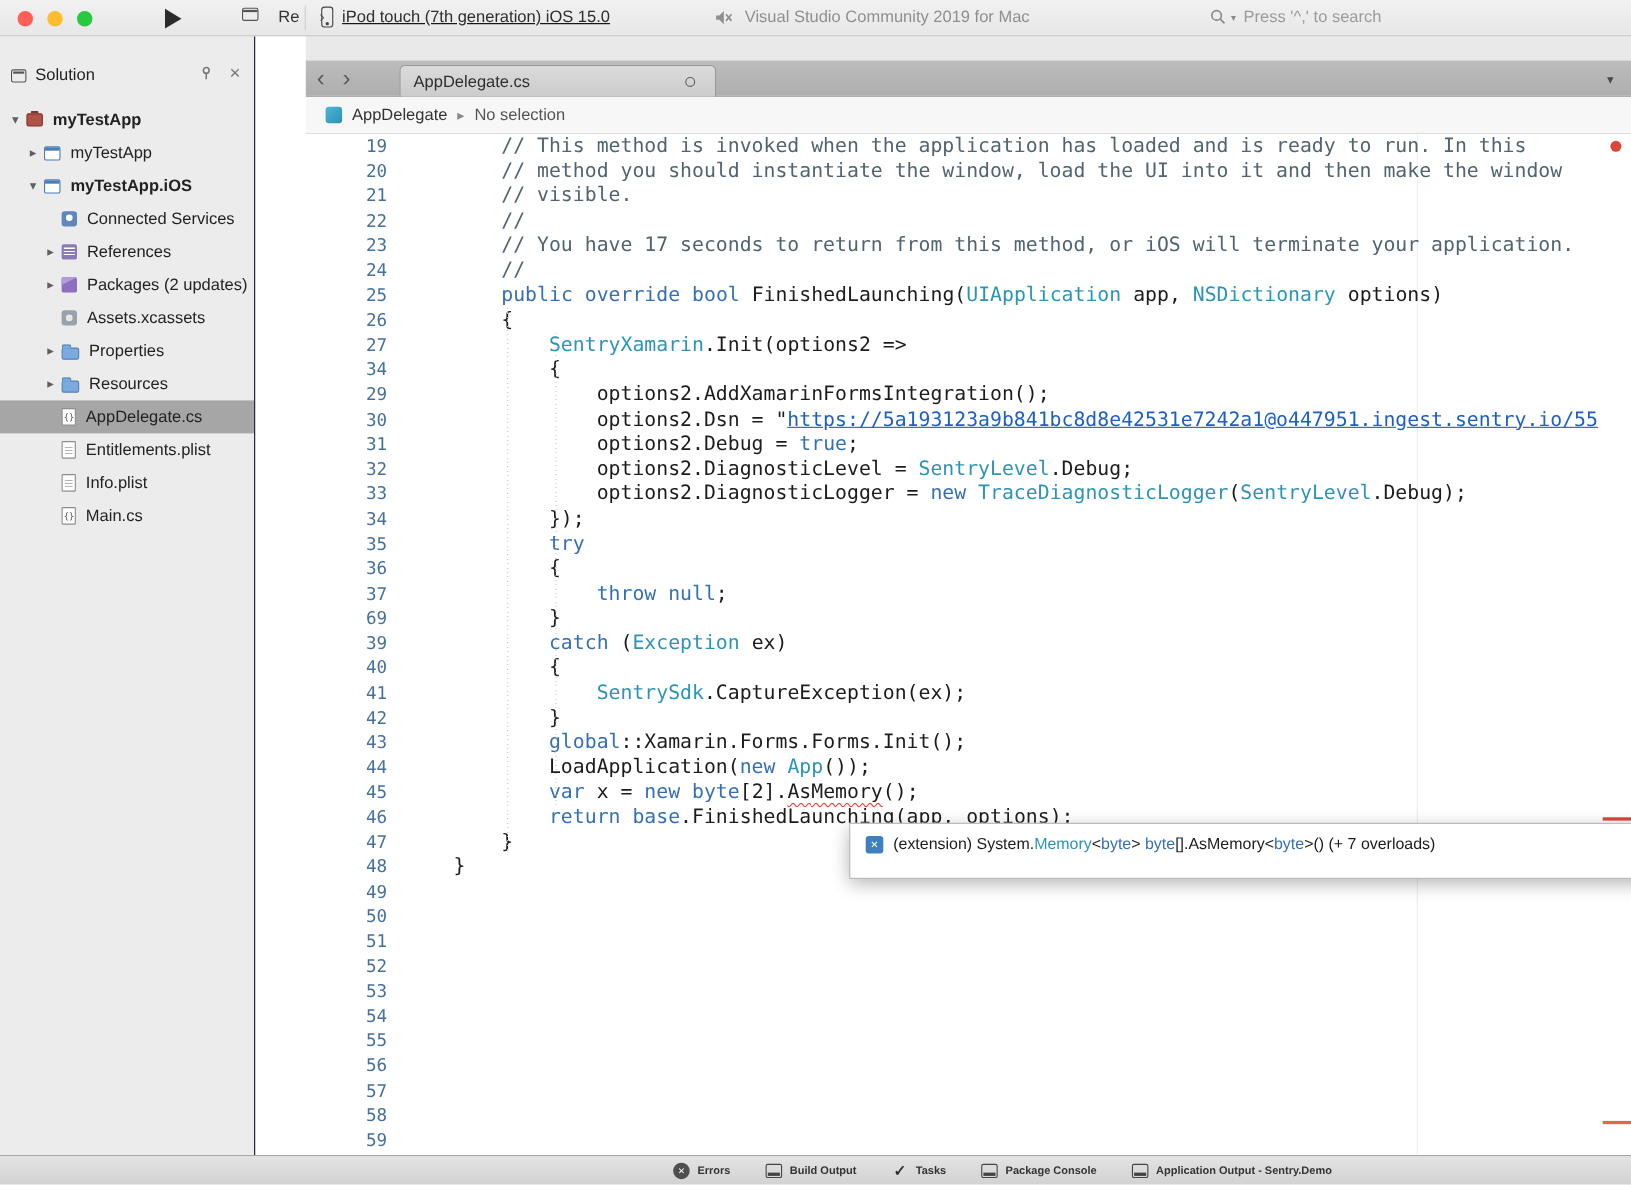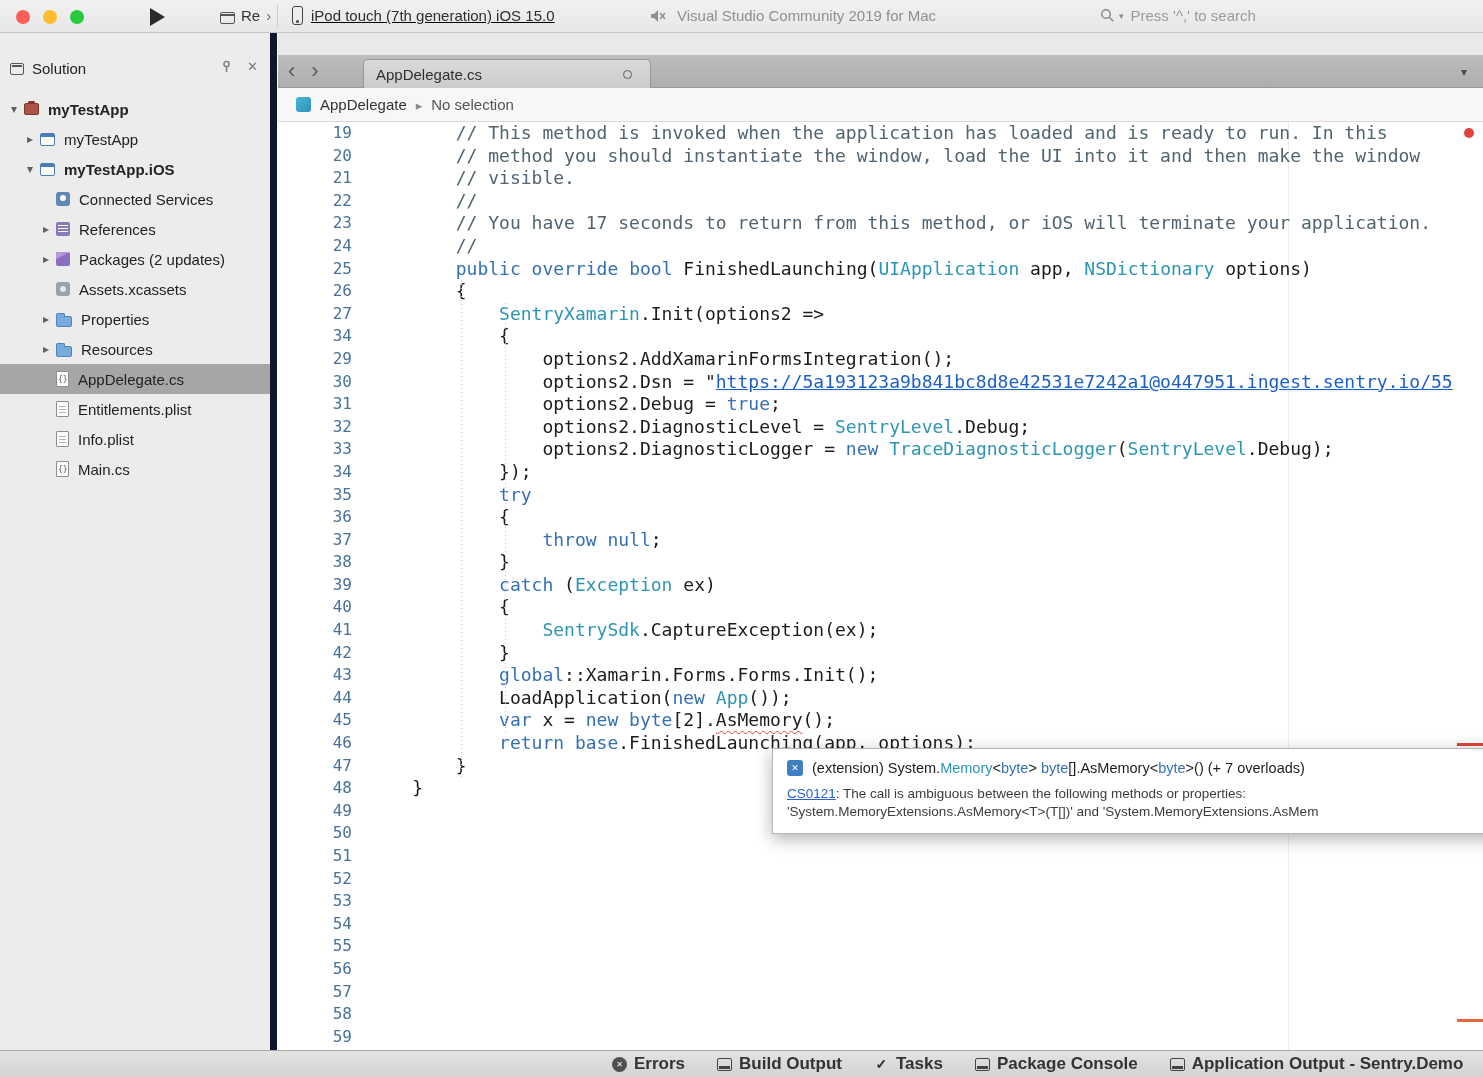--- a/index.html
+++ b/index.html
@@ -7,37 +7,37 @@
   body { font-family:"Liberation Sans",sans-serif; background:#fff; position:relative; }
 
   
   .titlebar { position:absolute; top:0; left:0; right:0; height:33px;
     background:linear-gradient(#f1f1f1,#e7e7e7); border-bottom:1px solid #c4c4c4; z-index:10; }
   .lights { position:absolute; left:16px; top:10px; display:flex; gap:13px; }
   .light { width:14px; height:14px; border-radius:50%; }
   .light.red{background:#ff5f57}.light.yellow{background:#febc2e}.light.green{background:#28c840}
   .run-button { position:absolute; left:150px; top:8px; width:0; height:0;
     border-left:15px solid #2b2b2b; border-top:9px solid transparent; border-bottom:9px solid transparent; }
-  .config { position:absolute; left:220px; top:7px; display:flex; align-items:flex-end; gap:6px; }
+  .config { position:absolute; left:220px; top:7px; display:flex; align-items:flex-start; gap:18px; }
   .window-glyph { width:15px; height:12px; border:1.5px solid #555; border-radius:2px; position:relative; }
   .window-glyph::before { content:""; position:absolute; left:0; right:0; top:1px; height:2px; background:#555; }
   .config-label { font-size:15px; color:#333; }
   .config-chev { color:#666; font-size:15px; }
   .tb-divider { position:absolute; left:277px; top:5px; bottom:5px; width:1px; background:#cdcdcd; }
   .device { position:absolute; left:292px; top:6px; display:flex; align-items:center; gap:8px;text-decoration:underline; }
   .phone-glyph { width:11px; height:19px; border:1.5px solid #444; border-radius:3px; position:relative; }
   .phone-glyph::after { content:""; position:absolute; left:50%; bottom:1px; width:3px; height:3px; margin-left:-1.5px; border-radius:50%; background:#444; }
   .device-label { font-size:15px; color:#2e2e2e; white-space:nowrap; }
   .window-title { position:absolute; left:650px; top:7px; display:flex; align-items:center; gap:10px; color:#8f8f8f; font-size:15px; white-space:nowrap; }
   .search { position:absolute; left:1100px; top:7px; display:flex; align-items:center; gap:7px; color:#9b9b9b; font-size:15px; white-space:nowrap; }
   .search-chev { font-size:9px; color:#8a8a8a; margin-left:-3px; }
 
   
-  .sidebar { position:absolute; top:33px; left:0; width:277px; bottom:27px;
-    background:#ececec; border-right:7px solid #0f172a; overflow:hidden; z-index:5; }
+  .sidebar { position:absolute; top:33px; left:0; width:232px; bottom:27px;
+    background:#ececec; border-right:1px solid #0f172a; overflow:hidden; z-index:5; }
   .pad-header { height:55px; position:relative; }
   .pad-header-inner { position:absolute; left:10px; top:27px; display:flex; align-items:center; gap:8px; }
   .solution-glyph { width:14px; height:12px; border:1.5px solid #555; border-radius:2px; position:relative; }
   .solution-glyph::before { content:""; position:absolute; left:1px; right:1px; top:1px; height:2px; background:#555; }
   .pad-title { font-size:15px; color:#222; }
   .pad-actions { position:absolute; right:12px; top:27px; display:flex; align-items:center; gap:14px; color:#777; }
   .pad-close { font-size:13px; color:#777; line-height:1; }
   .tree { padding-top:6px; }
   .tree-row { height:30px; display:flex; align-items:center; font-size:15px; color:#222; white-space:nowrap; }
   .tree-row.selected { background:#a6a6a6; }
@@ -116,21 +116,21 @@
     font-size:9px; line-height:16px; text-align:center; }
   .ext-icon::before { content:"✕"; }
   .tooltip-err { font-size:13.5px; color:#3c3c3c; line-height:17.5px; max-width:695px; }
   .err-link { color:#2a63c8; text-decoration:underline; }
 
   
   .statusbar { position:absolute; left:0; right:0; bottom:0; height:27px;
     background:linear-gradient(#e3e3e3,#d2d2d2); border-top:1px solid #a8a8a8;
     display:flex; align-items:center; padding-left:612px; gap:32px; overflow:hidden; white-space:nowrap; z-index:9; }
   .sb-item { display:flex; align-items:center; gap:7px; flex:none; }
-  .sb-label { font-size:17px; color:#333; font-weight:bold; }
+  .sb-label { font-size:10px; color:#333; font-weight:bold; }
   .sb-icon { flex:none; }
   .sbicon-errors { width:15px; height:15px; border-radius:50%; background:#4f4f4f; color:#fff; text-align:center; }
   .sbicon-errors::before { content:"✕"; font-size:8px; line-height:15px; display:block; }
   .sbicon-tasks-check { width:15px; height:15px; color:#2e2e2e; text-align:center; }
   .sbicon-tasks-check::before { content:"✓"; font-size:14px; font-weight:bold; line-height:15px; display:block; }
   .sbicon-output-panel, .sbicon-console-panel { width:15px; height:13px; border:1.5px solid #444; border-radius:2px; position:relative; }
   .sbicon-output-panel::after, .sbicon-console-panel::after { content:""; position:absolute; left:1px; right:1px; bottom:1px; height:3px; background:#444; }
 </style>
 </head>
 <body>
@@ -347,21 +347,21 @@
         </div>
         <div class="code-line">
           <span class="gutter">36</span>
           <span class="code-text"><span class="tok-p">            {</span></span>
         </div>
         <div class="code-line">
           <span class="gutter">37</span>
           <span class="code-text"><span class="tok-p">                </span><span class="tok-k">throw</span><span class="tok-p"> </span><span class="tok-k">null</span><span class="tok-p">;</span></span>
         </div>
         <div class="code-line">
-          <span class="gutter">38</span>
+          <span class="gutter">69</span>
           <span class="code-text"><span class="tok-p">            }</span></span>
         </div>
         <div class="code-line">
           <span class="gutter">39</span>
           <span class="code-text"><span class="tok-p">            </span><span class="tok-k">catch</span><span class="tok-p"> (</span><span class="tok-t">Exception</span><span class="tok-p"> ex)</span></span>
         </div>
         <div class="code-line">
           <span class="gutter">40</span>
           <span class="code-text"><span class="tok-p">            {</span></span>
         </div>
@@ -447,24 +447,20 @@
     <span class="margin-guide"></span>
     <span class="error-dot"></span>
     <span class="error-mark-1"></span>
     <span class="error-mark-2"></span>
 
     <div class="tooltip">
       <div class="tooltip-sig">
         <span class="ext-icon"></span>
         <span><span class="tok-p">(extension) System.</span><span class="tok-t">Memory</span><span class="tok-p">&lt;</span><span class="tok-k">byte</span><span class="tok-p">&gt; </span><span class="tok-k">byte</span><span class="tok-p">[].AsMemory&lt;</span><span class="tok-k">byte</span><span class="tok-p">&gt;() (+ 7 overloads)</span></span>
       </div>
-      <div class="tooltip-err">
-        <span class="err-link">CS0121</span><span>: The call is ambiguous between the following methods or properties:</span><br>
-        <span>'System.MemoryExtensions.AsMemory&lt;T&gt;(T[])' and 'System.MemoryExtensions.AsMem</span>
-      </div>
     </div>
   </div>
 </main>
 
 <footer class="statusbar">
   <div style="display:flex;align-items:center;gap:32px;">
       <div class="sb-item">
         <span class="sb-icon sbicon-errors"></span>
         <span class="sb-label">Errors</span>
       </div>

